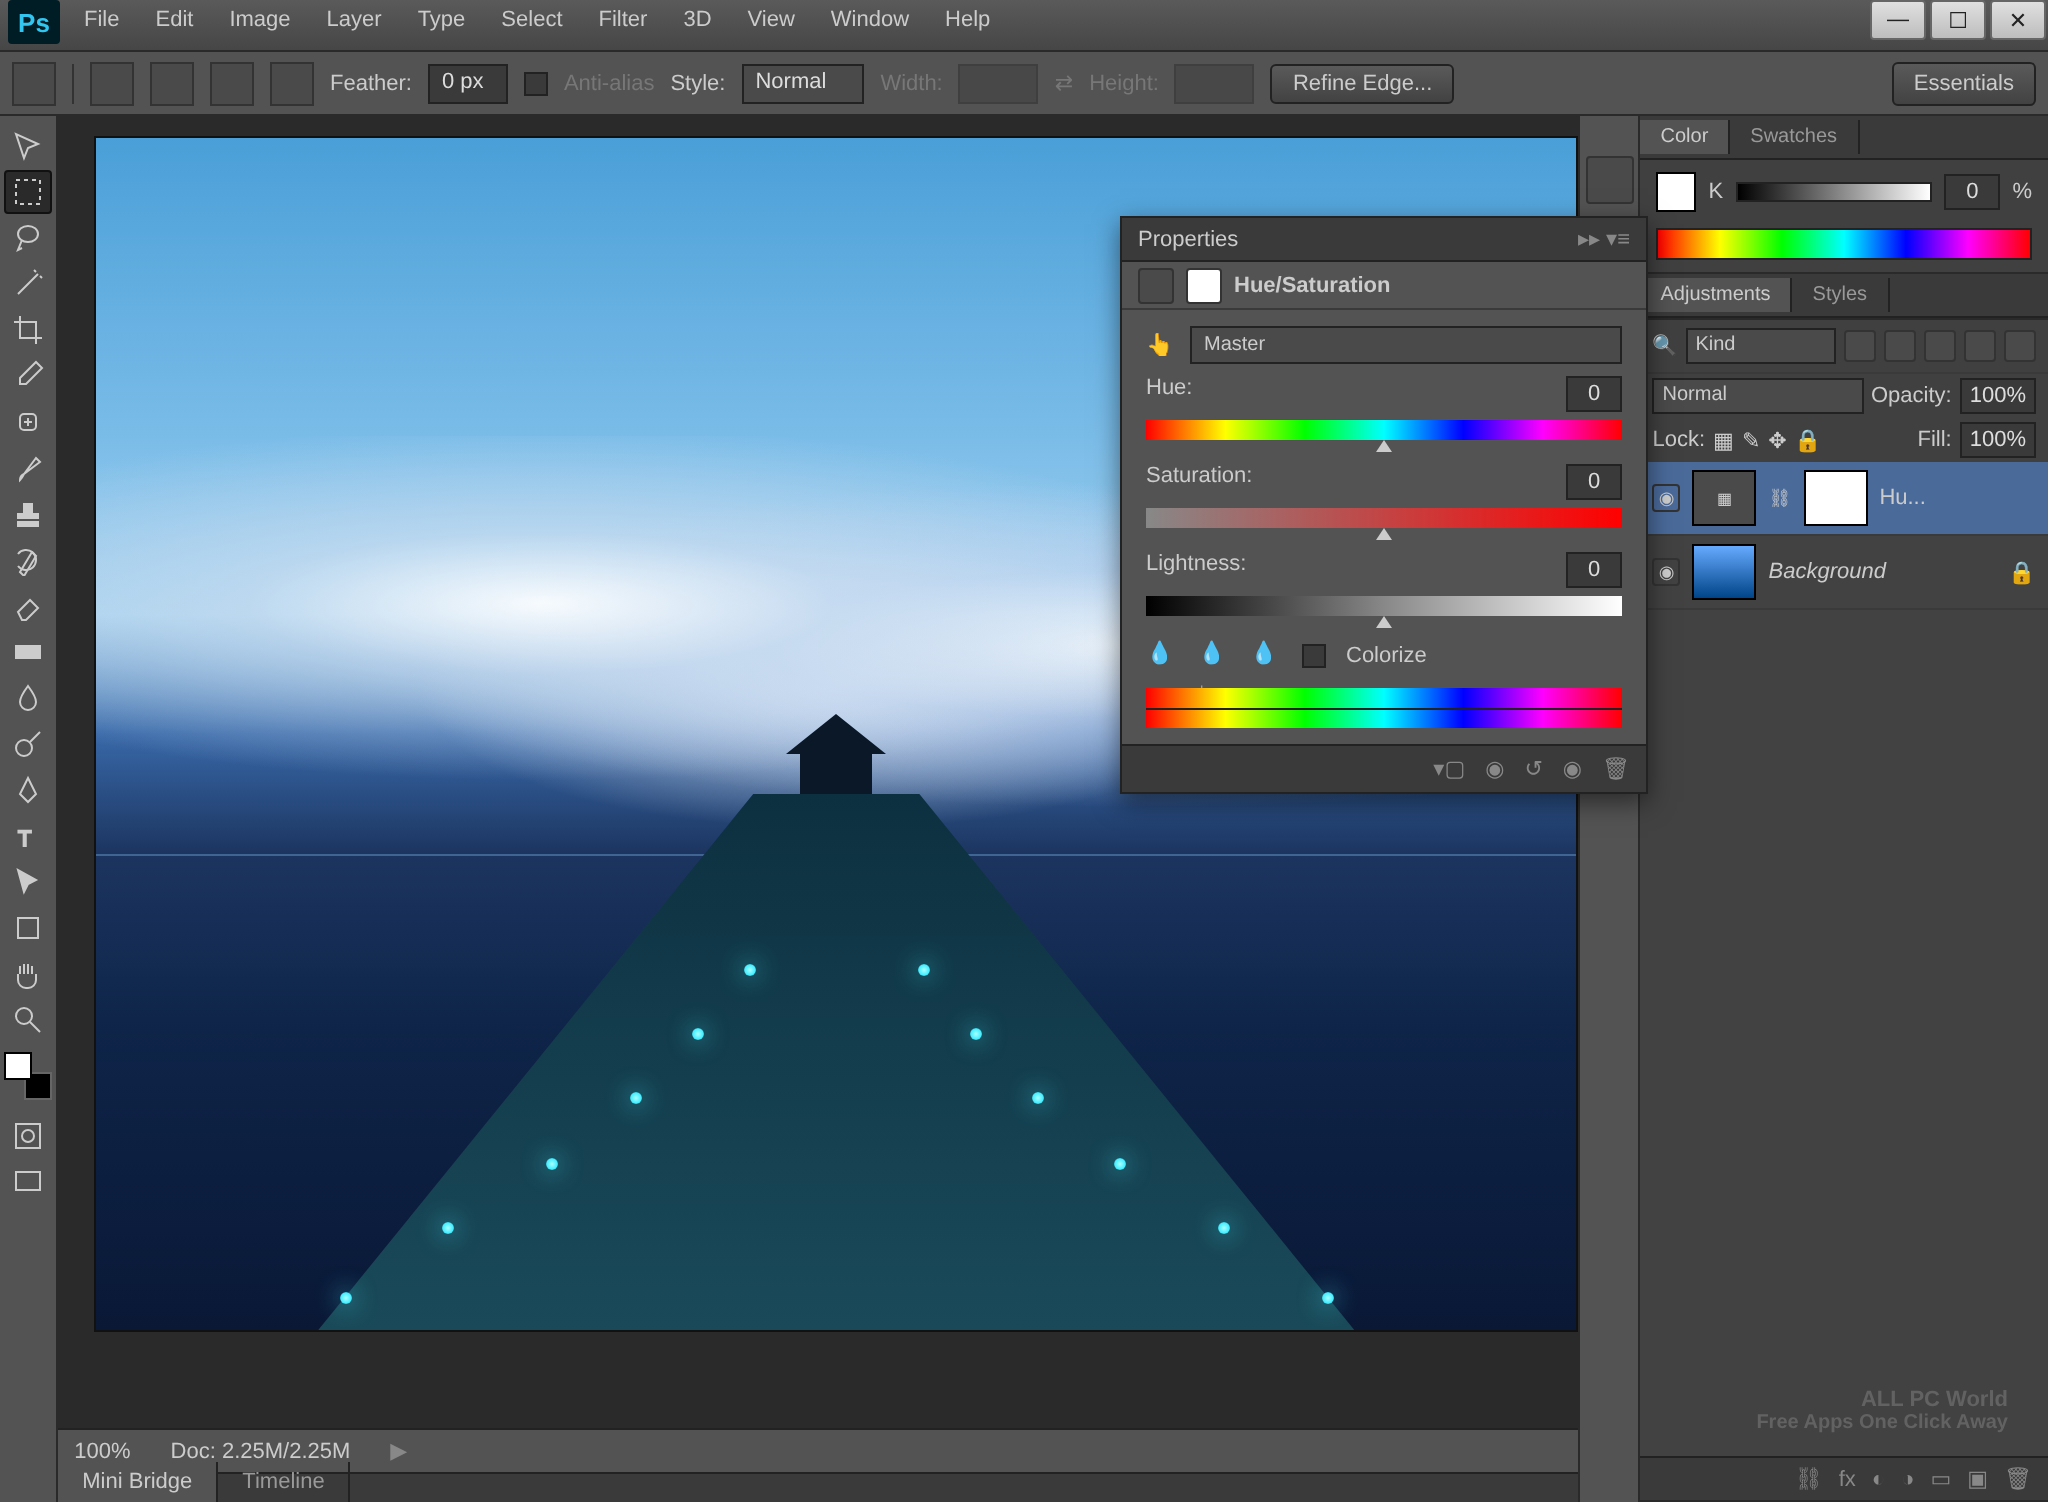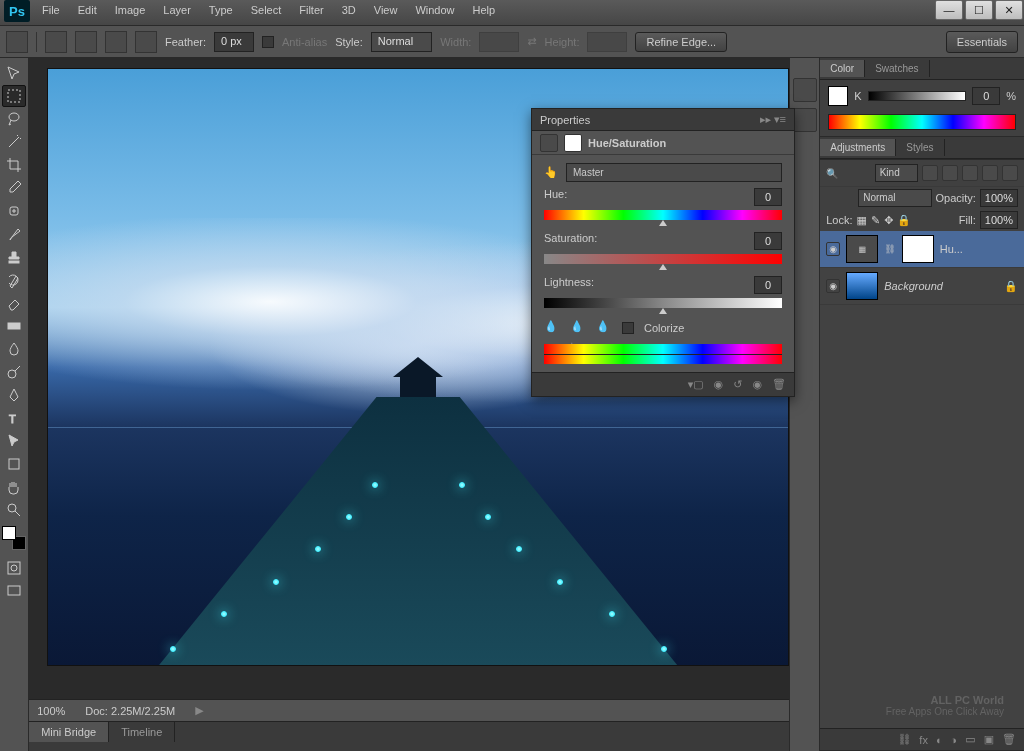--- a/index.html
+++ b/index.html
@@ -35,66 +35,66 @@
 .clouds { position:absolute; top:25%; left:0; right:0; height:35%; background:radial-gradient(ellipse at 30% 40%,rgba(255,255,255,0.9) 0%,rgba(200,220,240,0.7) 20%,transparent 50%),radial-gradient(ellipse at 70% 50%,rgba(255,255,255,0.85) 0%,rgba(190,210,240,0.6) 25%,transparent 55%),radial-gradient(ellipse at 50% 60%,rgba(255,255,255,0.8) 0%,transparent 40%); }
 .horizon { position:absolute; top:60%; left:0; right:0; height:1px; background:rgba(100,150,200,0.5); }
 .dock { position:absolute; bottom:0; left:50%; transform:translateX(-50%); width:70%; height:45%; }
 .dock-floor { position:absolute; bottom:0; left:0; right:0; height:100%; background:linear-gradient(to top,#1a4a5a 0%,#0d3040 100%); clip-path:polygon(0% 100%,100% 100%,58% 0%,42% 0%); }
 .dock-lights { position:absolute; bottom:0; left:0; right:0; height:100%; }
 .dlt { position:absolute; width:6px; height:6px; background:radial-gradient(circle,#aff 0%,#4ef 60%,transparent 100%); border-radius:50%; box-shadow:0 0 12px #4ef; }
 .hut { position:absolute; top:-15%; left:50%; transform:translateX(-50%); width:50px; height:40px; }
 .hut-roof { width:0; height:0; border-left:25px solid transparent; border-right:25px solid transparent; border-bottom:20px solid #0a1828; }
 .hut-body { width:36px; height:20px; background:#0a1828; margin:0 auto; }
 .statusbar { height:22px; background:#535353; border-top:1px solid #222; display:flex; align-items:center; padding:0 8px; gap:20px; }
-.bottomtabs { height:30px; background:#3a3a3a; border-top:1px solid #222; display:flex; align-items:flex-start; }
+.bottomtabs { height:15px; background:#3a3a3a; border-top:1px solid #222; display:flex; align-items:flex-end; }
 .btab { padding:4px 12px; background:#535353; border-right:1px solid #222; }
 .collapse-strip { width:32px; background:#535353; border-left:1px solid #2a2a2a; border-right:1px solid #2a2a2a; display:flex; flex-direction:column; align-items:center; padding-top:20px; gap:6px; }
 .strip-ico { width:24px; height:24px; background:#4a4a4a; border:1px solid #333; border-radius:2px; }
 .panels { width:210px; background:#404040; display:flex; flex-direction:column; }
 .panel { border-bottom:1px solid #2a2a2a; }
 .panel-tabs { height:22px; background:#3a3a3a; display:flex; align-items:center; border-bottom:1px solid #222; }
 .ptab { padding:3px 10px; background:#535353; border-right:1px solid #222; font-size:10px; }
 .ptab.inactive { background:transparent; color:#999; }
 .panel-body { padding:6px 8px; }
 .color-row { display:flex; align-items:center; gap:6px; }
 .color-swatch { width:20px; height:20px; background:#fff; border:1px solid #000; }
 .sliderbar { flex:1; height:10px; background:linear-gradient(to right,#000,#fff); border:1px solid #222; }
 .numbox { background:#3a3a3a; border:1px solid #222; color:#ddd; padding:2px 4px; min-width:28px; text-align:center; }
 .spectrum { height:16px; margin-top:8px; background:linear-gradient(to right,#f00,#ff0,#0f0,#0ff,#00f,#f0f,#f00); border:1px solid #222; }
 .adj-grid { display:flex; flex-wrap:wrap; gap:6px; margin-top:6px; }
 .adj-ico { width:22px; height:18px; background:#4a4a4a; border:1px solid #333; border-radius:2px; }
 .layers-opts { display:flex; align-items:center; gap:4px; padding:4px 6px; border-bottom:1px solid #3a3a3a; }
-.layers-select { flex:1; background:#4a4a4a; border:1px solid #222; padding:2px 4px; height:18px; font-size:10px;margin-left:32px; }
+.layers-select { flex:1; background:#4a4a4a; border:1px solid #222; padding:2px 4px; height:18px; font-size:10px; }
 .layers-row { display:flex; align-items:center; gap:4px; padding:2px 6px; font-size:10px; }
 .layer-item { display:flex; align-items:center; gap:6px; padding:4px 6px; border-bottom:1px solid #3a3a3a; }
 .layer-item.active { background:#4a6a9a; }
 .eye { width:14px; height:14px; border:1px solid #333; border-radius:2px; display:flex; align-items:center; justify-content:center; font-size:9px; }
 .thumb { width:32px; height:28px; background:#fff; border:1px solid #000; }
 .thumb.img { background:linear-gradient(#6af,#048); }
 .layer-bottom { height:22px; background:#3a3a3a; border-top:1px solid #222; display:flex; align-items:center; justify-content:flex-end; gap:8px; padding:0 8px; font-size:11px; color:#888; }
-.properties-panel { position:absolute; left:531px; top:108px; width:264px; background:#535353; border:1px solid #222; box-shadow:0 4px 12px rgba(0,0,0,0.5); z-index:100; }
+.properties-panel { position:absolute; left:560px; top:108px; width:264px; background:#535353; border:1px solid #222; box-shadow:0 4px 12px rgba(0,0,0,0.5); z-index:100; }
 .prop-header { height:22px; background:#3a3a3a; border-bottom:1px solid #222; display:flex; align-items:center; padding:0 8px; font-size:10px; }
 .prop-title { height:24px; display:flex; align-items:center; gap:6px; padding:0 8px; border-bottom:1px solid #3a3a3a; }
 .prop-body { padding:8px 12px; }
 .prop-row { display:flex; align-items:center; gap:6px; margin-bottom:6px; }
 .prop-label { min-width:60px; font-size:10px; }
 .prop-select { flex:1; background:#4a4a4a; border:1px solid #222; padding:3px 6px; font-size:10px; position:relative; }
 .prop-slider-row { margin-bottom:12px; }
 .prop-slider-label { display:flex; justify-content:space-between; margin-bottom:4px; font-size:10px; }
 .hue-slider { height:10px; background:linear-gradient(to right,#f00,#ff0,#0f0,#0ff,#00f,#f0f,#f00); position:relative; }
 .sat-slider { height:10px; background:linear-gradient(to right,#888,#f00); position:relative; }
 .light-slider { height:10px; background:linear-gradient(to right,#000,#888,#fff); position:relative; }
 .slider-thumb { position:absolute; top:100%; left:50%; width:0; height:0; border-left:4px solid transparent; border-right:4px solid transparent; border-bottom:6px solid #ccc; transform:translateX(-50%); }
 .prop-droppers { display:flex; gap:10px; align-items:center; margin:8px 0; }
 .dropper { width:16px; height:16px; color:#aaa; }
 .hue-bars { height:20px; background:linear-gradient(to right,#f00,#ff0,#0f0,#0ff,#00f,#f0f,#f00); margin-top:8px; position:relative; }
 .hue-bars::after { content:""; position:absolute; top:50%; left:0; right:0; height:1px; background:#222; }
 .prop-footer { height:24px; background:#3a3a3a; border-top:1px solid #222; display:flex; align-items:center; justify-content:flex-end; gap:10px; padding:0 8px; color:#888; }
 .watermark { position:absolute; bottom:34px; right:20px; color:rgba(120,120,120,0.6); font-size:20px; font-weight:bold; z-index:5; text-align:right; }
-.watermark .sub { font-size:10px; font-weight:normal;text-align:center; }
+.watermark .sub { font-size:10px; font-weight:bold;text-align:center; }
 </style>
 </head>
 <body>
 
 <div class="titlebar">
   <div class="ps-logo">Ps</div>
   <div class="menubar">
     <span>File</span>
     <span>Edit</span>
     <span>Image</span>

